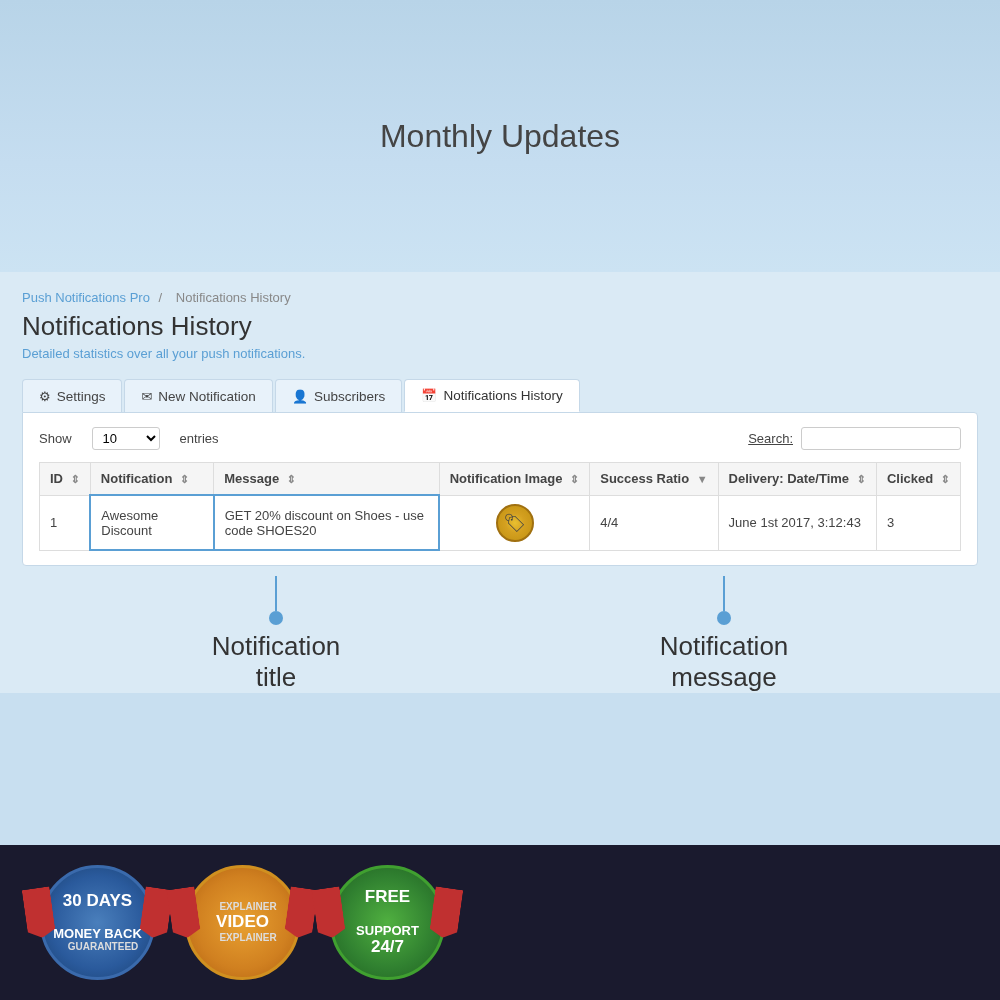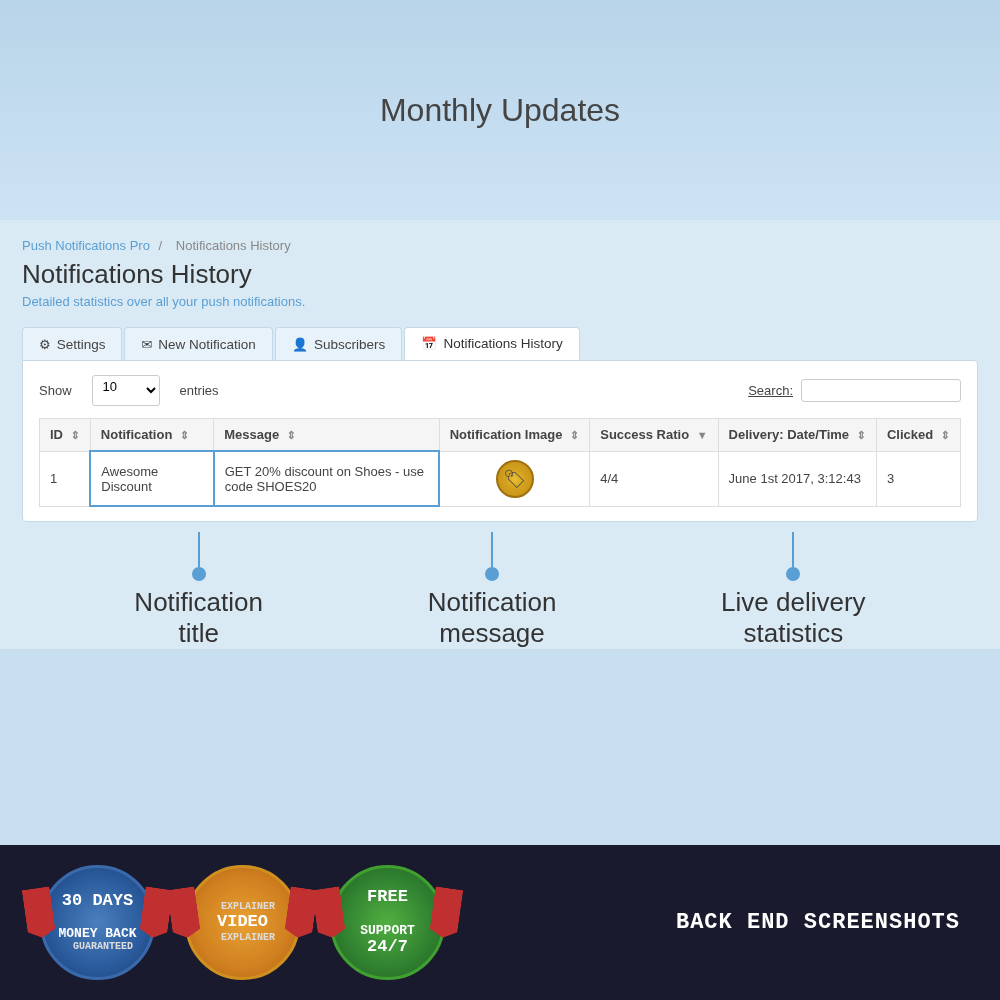--- a/index.html
+++ b/index.html
@@ -8,21 +8,21 @@
       background: #c8dff0;
       width: 1000px;
       height: 1000px;
       overflow: hidden;
       position: relative;
     }
 
     
     .top-area {
       background: linear-gradient(180deg, #b8d4e8 0%, #c5ddf0 60%, #cce3f3 100%);
-      height: 220px;
+      height: 272px;
       display: flex;
       align-items: center;
       justify-content: center;
     }
     .top-title {
       font-size: 32px;
       color: #444;
       font-weight: 400;
     }
 
@@ -108,21 +108,21 @@
       margin-bottom: 12px;
     }
     .show-entries {
       display: flex;
       align-items: center;
       gap: 20px;
       font-size: 13px;
       color: #444;
     }
     .show-entries select {
-      padding: 2px 18px 10px 6px;
+      padding: 2px 18px 2px 6px;
       font-size: 13px;
       border: 1px solid #ccc;
       border-radius: 3px;
       background: #fff;
     }
     .search-box {
       display: flex;
       align-items: center;
       gap: 8px;
       font-size: 13px;
@@ -216,21 +216,20 @@
       background: #1a1a2e;
       position: absolute;
       bottom: 0;
       left: 0;
       right: 0;
       height: 155px;
       display: flex;
       align-items: center;
       padding: 0 40px;
       gap: 30px;
-      font-family: Liberation Mono, monospace;
     }
 
     .badge {
       width: 115px;
       height: 115px;
       border-radius: 50%;
       display: flex;
       flex-direction: column;
       align-items: center;
       justify-content: center;
@@ -406,25 +405,20 @@
     <div class="annotation">
       <div class="annotation-line"></div>
       <div class="dot"></div>
       <div class="annotation-text">Notification<br>title</div>
     </div>
     <div class="annotation">
       <div class="annotation-line"></div>
       <div class="dot"></div>
       <div class="annotation-text">Notification<br>message</div>
     </div>
-    <div class="annotation">
-      <div class="annotation-line"></div>
-      <div class="dot"></div>
-      <div class="annotation-text">Live delivery<br>statistics</div>
-    </div>
   </div>
 
 </div>
 
 <div class="bottom-area">
 
   <div class="badge badge-blue">
     <div class="badge-ribbon-left"></div>
     <div class="badge-ribbon-right"></div>
     <div class="badge-text-big">30 DAYS</div>
@@ -441,14 +435,13 @@
   </div>
 
   <div class="badge badge-green">
     <div class="badge-ribbon-left"></div>
     <div class="badge-ribbon-right"></div>
     <div class="badge-text-big">FREE</div>
     <div class="badge-text-med">SUPPORT</div>
     <div class="badge-text-big">24/7</div>
   </div>
 
-  <div class="back-end-text">BACK END SCREENSHOTS</div>
 </div>
 
 </body></html>

